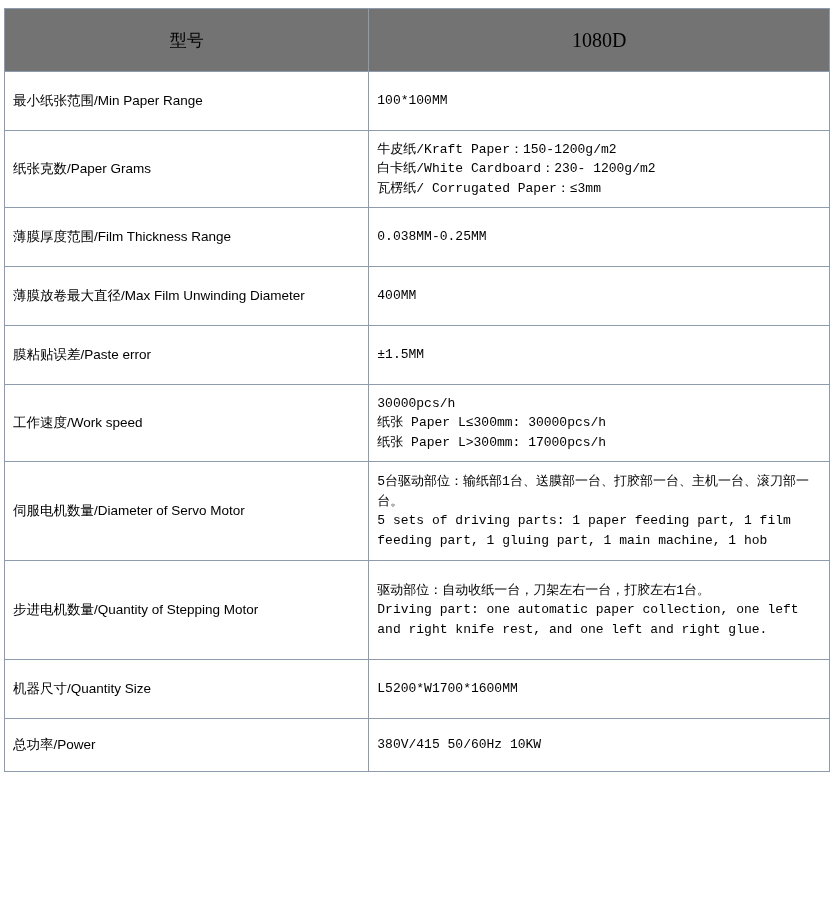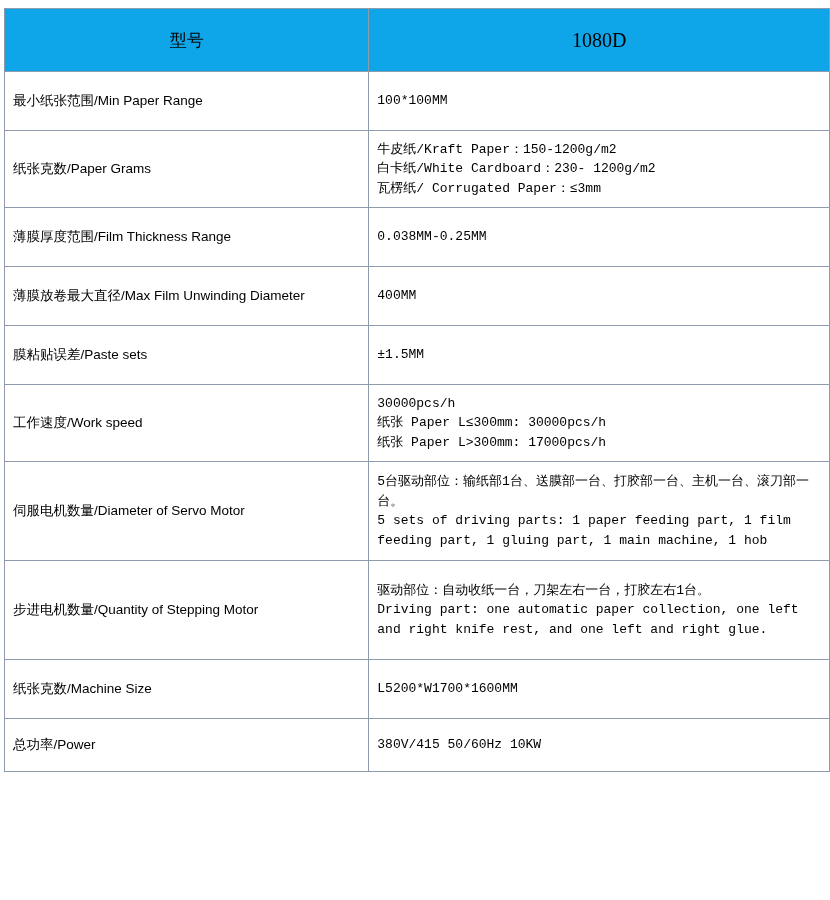--- a/index.html
+++ b/index.html
@@ -21,21 +21,21 @@
   }
   .spec-table td {
     border: 1px solid #8e9bad;
     vertical-align: middle;
     padding: 6px 8px;
   }
   .col-label { width: 363px; }
   .col-value { width: 459px; }
 
   .header-row td {
-    background: #0ea5e9;
+    background: #737373;
     text-align: center;
     font-size: 17px;
     color: #000;
     height: 50px;
     font-family: "Liberation Serif", serif;
   }
   .header-row td.header-value {
     font-family: "Liberation Serif", serif;
     font-size: 20px;
   }
@@ -81,41 +81,41 @@
       </tr>
       <tr class="r-med">
         <td class="label-cell">薄膜厚度范围/Film Thickness Range</td>
         <td class="value-cell">0.038MM-0.25MM</td>
       </tr>
       <tr class="r-med">
         <td class="label-cell">薄膜放卷最大直径/Max Film Unwinding Diameter</td>
         <td class="value-cell">400MM</td>
       </tr>
       <tr class="r-med">
-        <td class="label-cell">膜粘贴误差/Paste sets</td>
+        <td class="label-cell">膜粘贴误差/Paste error</td>
         <td class="value-cell">±1.5MM</td>
       </tr>
       <tr class="r-tall">
         <td class="label-cell">工作速度/Work speed</td>
         <td class="value-cell">30000pcs/h
 纸张 Paper L≤300mm: 30000pcs/h
 纸张 Paper L&gt;300mm: 17000pcs/h</td>
       </tr>
       <tr class="r-xtall">
         <td class="label-cell">伺服电机数量/Diameter of Servo Motor</td>
         <td class="value-cell">5台驱动部位：输纸部1台、送膜部一台、打胶部一台、主机一台、滚刀部一台。
 5 sets of driving parts: 1 paper feeding part, 1 film feeding part, 1 gluing part, 1 main machine, 1 hob</td>
       </tr>
       <tr class="r-xtall">
         <td class="label-cell">步进电机数量/Quantity of Stepping Motor</td>
         <td class="value-cell">驱动部位：自动收纸一台，刀架左右一台，打胶左右1台。
 Driving part: one automatic paper collection, one left and right knife rest, and one left and right glue.</td>
       </tr>
       <tr class="r-med">
-        <td class="label-cell">纸张克数/Machine Size</td>
+        <td class="label-cell">机器尺寸/Quantity Size</td>
         <td class="value-cell">L5200*W1700*1600MM</td>
       </tr>
       <tr class="r-short">
         <td class="label-cell">总功率/Power</td>
         <td class="value-cell">380V/415 50/60Hz 10KW</td>
       </tr>
     </tbody>
 </table>
 
 </body></html>

